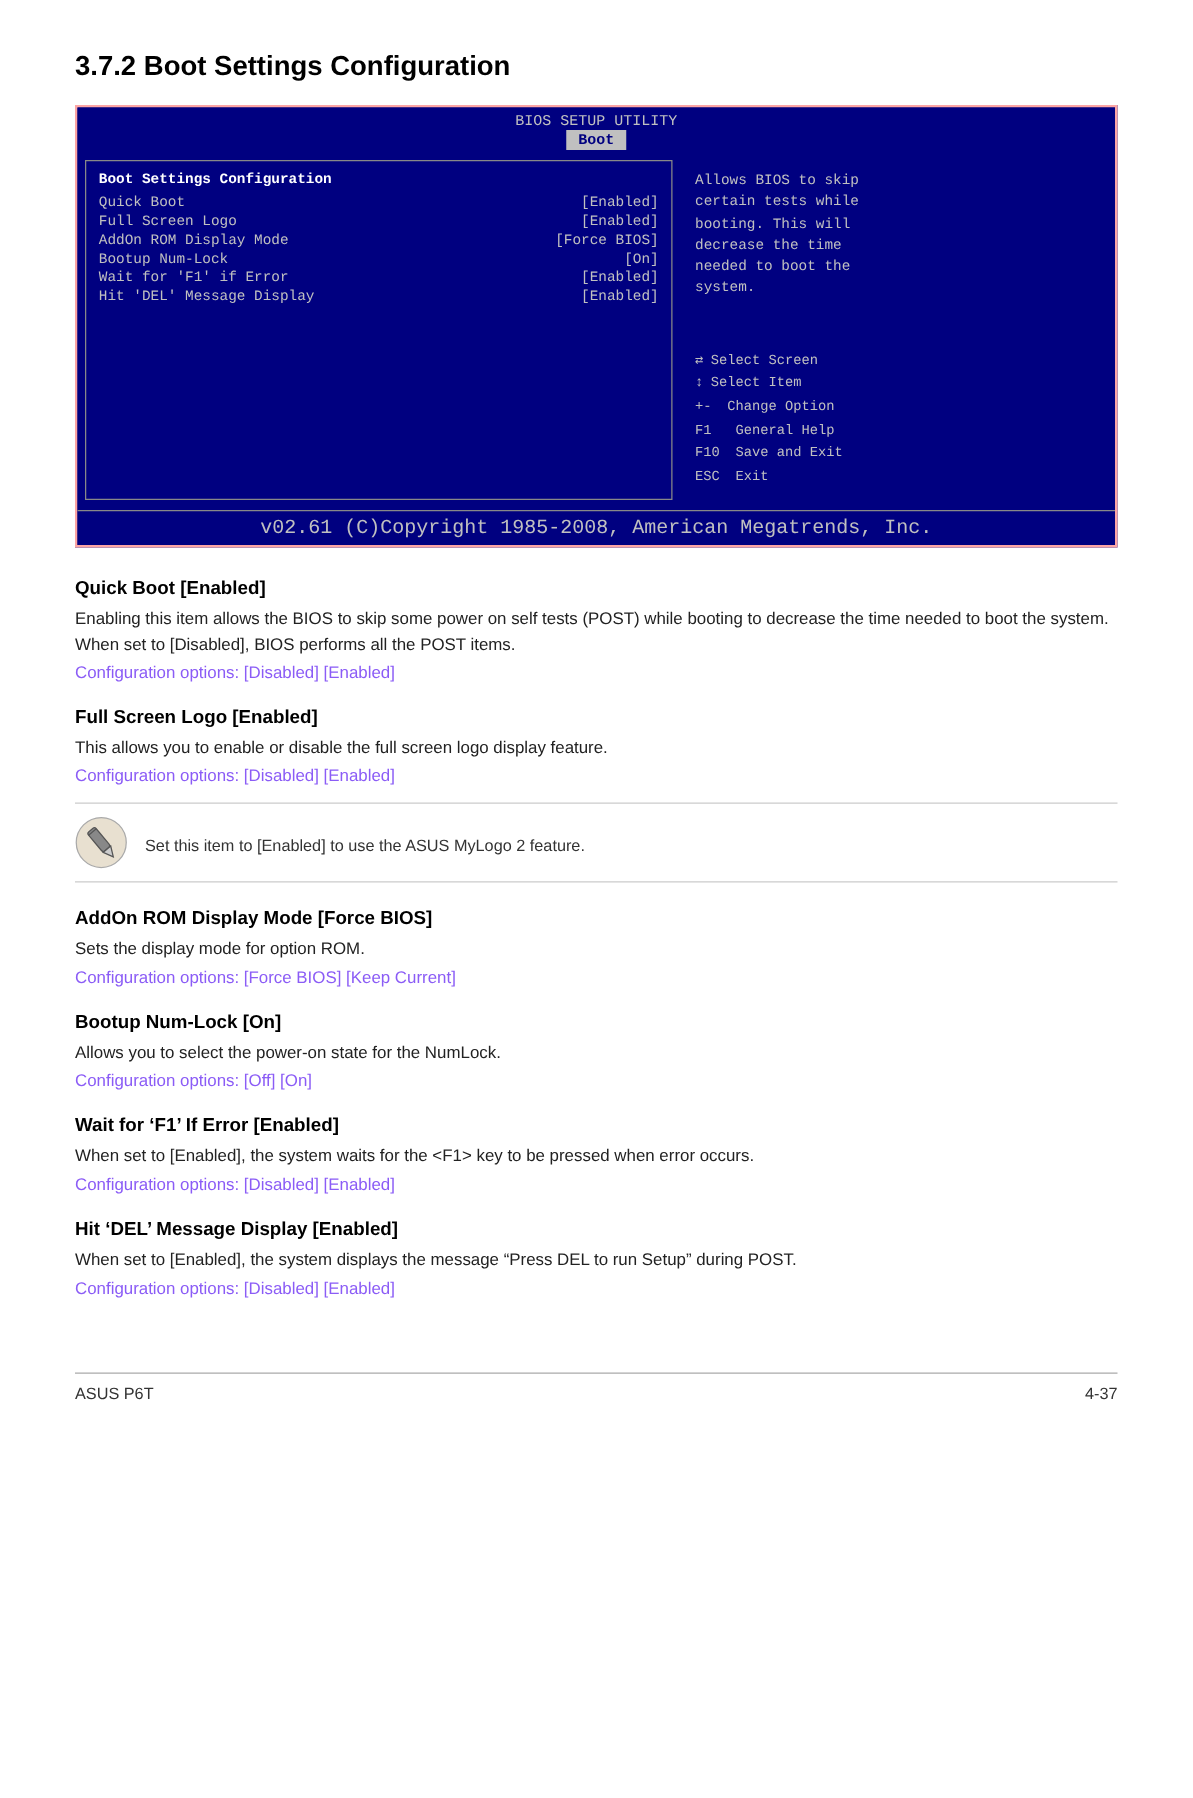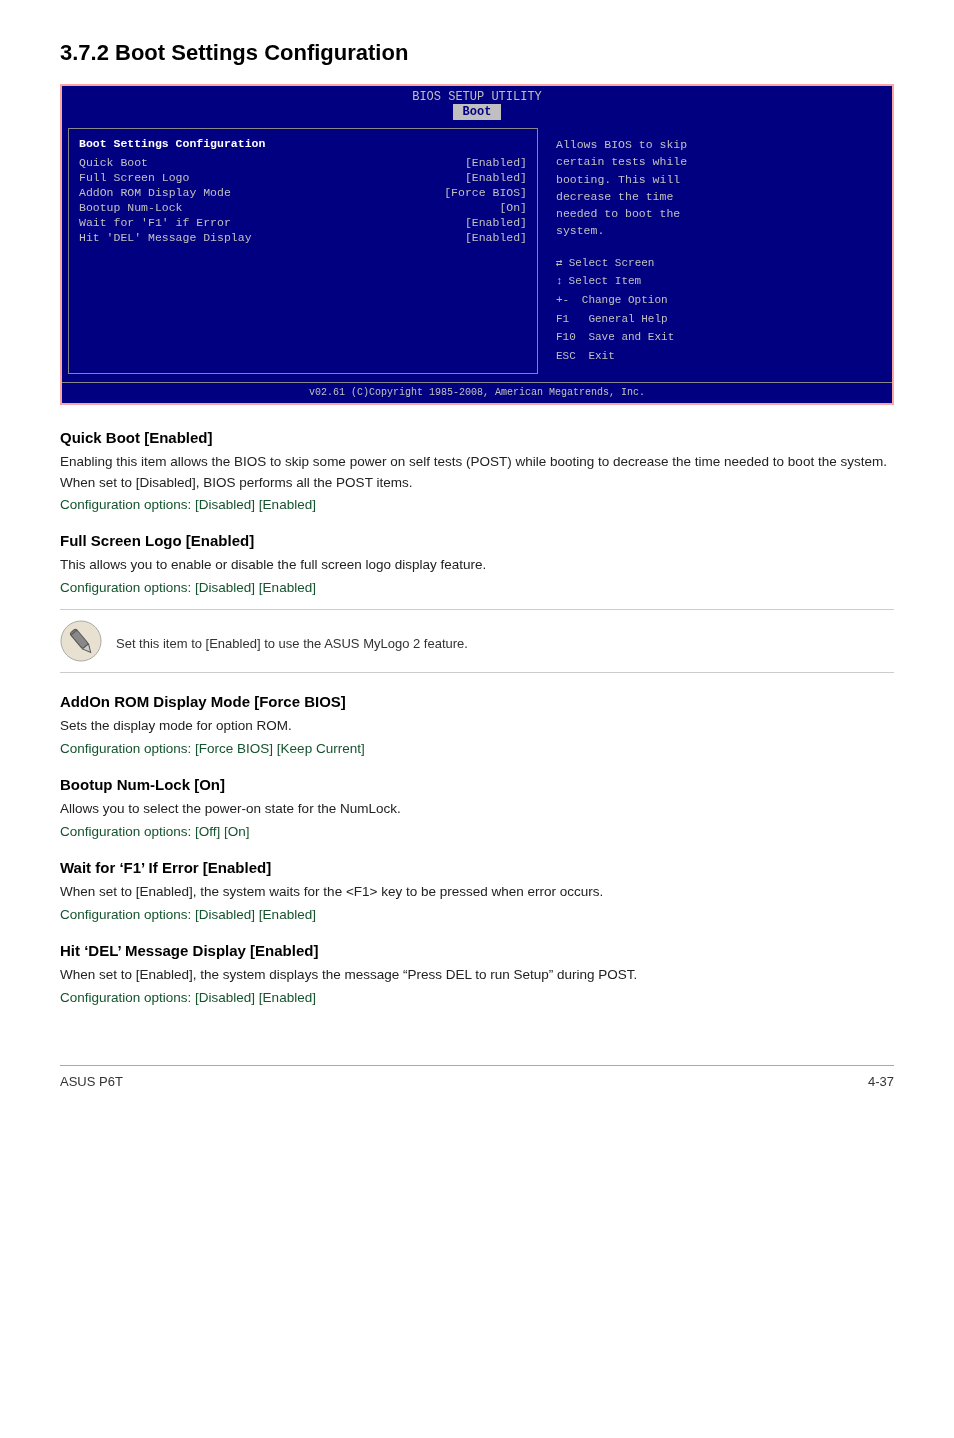--- a/index.html
+++ b/index.html
@@ -91,21 +91,21 @@
       color: #c0c0c0;
     }
 
     .bios-settings-row .value {
       color: #c0c0c0;
     }
 
     .bios-help-text {
       color: #c0c0c0;
       line-height: 1.5;
-      margin-bottom: 14px;
+      margin-bottom: 40px;
     }
 
     .bios-nav {
       margin-top: 10px;
       color: #c0c0c0;
       font-size: 11px;
       line-height: 1.7;
     }
 
     .bios-nav-row {
@@ -115,21 +115,21 @@
 
     .bios-nav-key {
       color: #c0c0c0;
     }
 
     .bios-footer {
       text-align: center;
       background: #000080;
       color: #c0c0c0;
       font-family: 'Courier New', Courier, monospace;
-      font-size: 10px;
+      font-size: 16px;
       padding: 4px 0 5px 0;
       border-top: 1px solid #888;
     }
 
     
     .section-heading {
       font-size: 15px;
       font-weight: bold;
       margin-top: 20px;
       margin-bottom: 6px;
@@ -137,21 +137,21 @@
 
     .section-body {
       font-size: 13.5px;
       line-height: 1.55;
       margin-bottom: 4px;
       color: #222;
     }
 
     .config-options {
       font-size: 13.5px;
-      color: #14532d;
+      color: #8b5cf6;
       margin-bottom: 8px;
     }
 
     
     .note-box {
       display: flex;
       align-items: center;
       border-top: 1px solid #ccc;
       border-bottom: 1px solid #ccc;
       padding: 10px 0;

